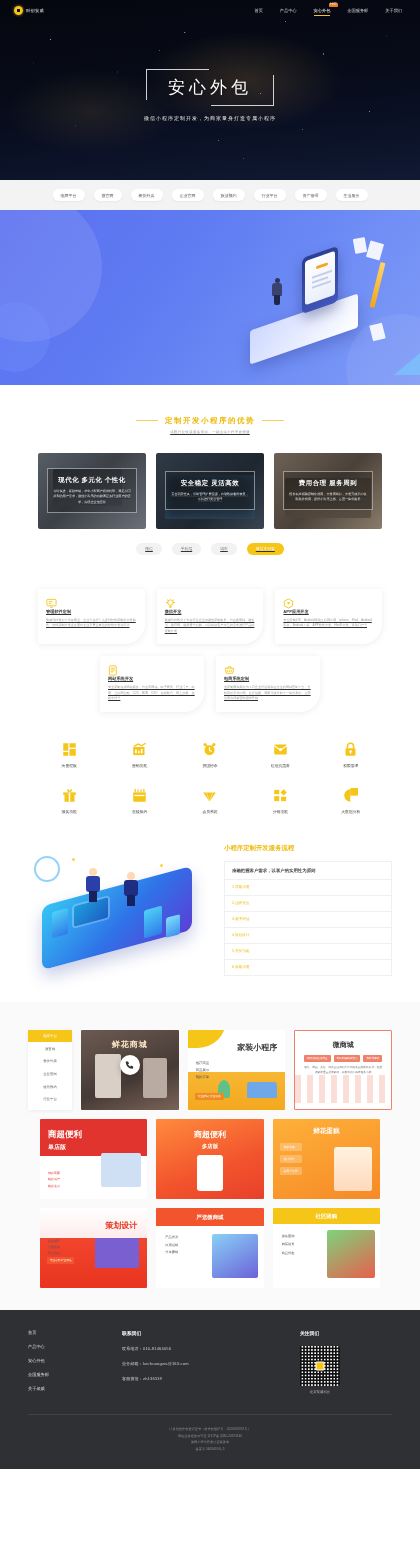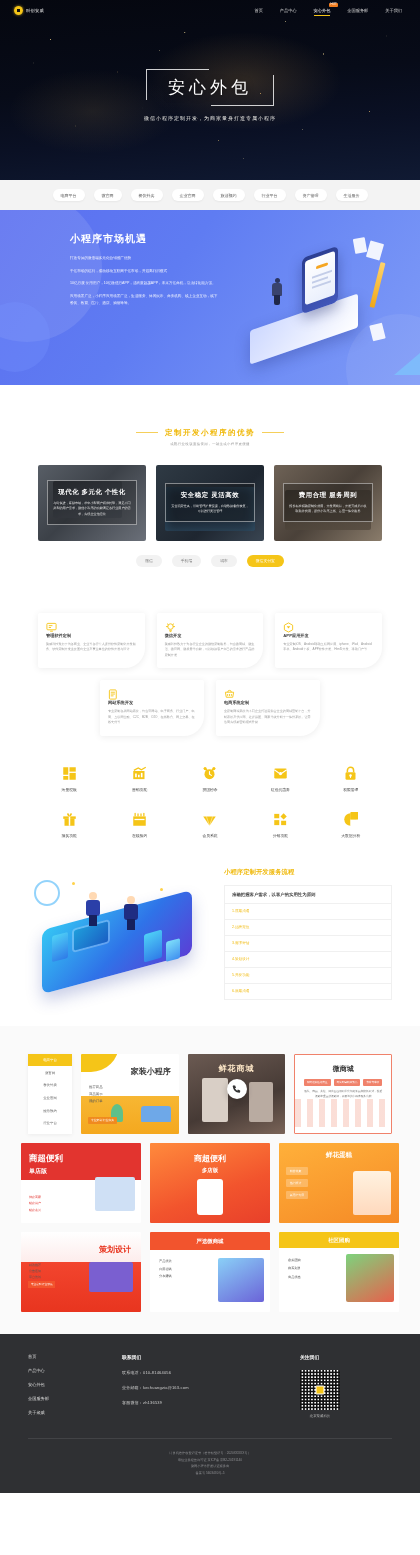--- a/index.html
+++ b/index.html
@@ -137,21 +137,21 @@
     background:linear-gradient(180deg,#ffd36b,#f0a818); border-radius:1px; transform:rotate(14deg);
   }
   .paper{ position:absolute; background:#fff; opacity:.9; border-radius:1px; }
   .pa{ right:4px; top:4px; width:14px; height:17px; transform:rotate(16deg); }
   .pb{ right:20px; top:0px; width:12px; height:15px; transform:rotate(-10deg); }
   .pc{ right:2px; top:86px; width:13px; height:16px; transform:rotate(-14deg); }
   .tri{ position:absolute; right:0; bottom:10px; width:0; height:0;
         border-left:26px solid transparent; border-bottom:22px solid rgba(120,210,255,.55); }
 
   
-  .sec{ padding:34px 0 0; }
+  .sec{ padding:22px 0 0;text-decoration:underline; }
   .sec-head{ text-align:center; margin-bottom:5px; }
   .sec-title{
     display:inline-flex; align-items:center; gap:7px;
     font-size:7.5px; font-weight:700; color:#f0b90b; letter-spacing:1.5px;
   }
   .sec-title::before, .sec-title::after{ content:""; width:22px; height:1px; background:#f5cf5a; }
   .sec-sub{ font-size:3.4px; color:#9b9b9b; margin-top:4px; letter-spacing:.4px; }
 
   
   .adv-row{ display:flex; gap:10px; justify-content:center; padding:14px 38px 0; }
@@ -249,21 +249,21 @@
   .case-side{
     width:44px; flex:none; background:#fff; box-shadow:0 1px 4px rgba(0,0,0,.06);
     height:80px; overflow:hidden;
   }
   .case-side-item{
     font-size:3.4px; color:#666; text-align:center; padding:4.3px 0; cursor:pointer;
   }
   .case-side-item.active{ background:#f5c518; color:#fff; }
   .case-col{ flex:1; display:flex; flex-direction:column; gap:9px; }
   .case-card{ height:80px; border-radius:1px; position:relative; overflow:hidden; }
-  .case-row{ display:flex; gap:9px; padding:9px 21px 0; }
+  .case-row{ display:flex; gap:9px; padding:9px 40px 0; }
   .case-row .case-card{ flex:1; }
   
   .c-flower{ background:linear-gradient(160deg,#6b5a52,#463a35 60%,#7a6458); }
   .c-flower .ctitle{ position:absolute; left:0; right:0; top:9px; text-align:center; font-size:8px; color:#ffe9c9; font-weight:700; letter-spacing:1px;}
   .c-flower .phone{ position:absolute; left:14px; top:24px; width:26px; height:44px; background:#d9cfc6; border-radius:2px;}
   .c-flower .phone2{ position:absolute; right:12px; top:28px; width:24px; height:40px; background:#b9aba1; border-radius:2px;}
   .c-call{
     position:absolute; left:50%; top:44%; transform:translate(-50%,-50%);
     width:20px; height:20px; border-radius:50%; background:#fff; display:flex;
     align-items:center; justify-content:center; box-shadow:0 2px 6px rgba(0,0,0,.25);
@@ -378,27 +378,20 @@
     <span class="pill">旅游预约</span>
     <span class="pill">行业平台</span>
     <span class="pill">资产管理</span>
     <span class="pill">生活服务</span>
   </section>
 
   <section class="blue">
     <span class="blob b1"></span>
     <span class="blob b2"></span>
     <span class="blob b3"></span>
-    <div class="blue-txt">
-      <div class="blue-h">小程序市场机遇</div>
-      <div class="blue-p">打造专属的微信端多元化营销推广优势</div>
-      <div class="blue-p">千亿市场的红利，撬动移动互联网千亿市场，开启高利润模式</div>
-      <div class="blue-p">10亿月度 使用用户，10亿微信月APP，活跃度超越APP，未来万亿商机，引流转化能力强。</div>
-      <div class="blue-p">应用场景广泛，小程序应用场景广泛，生活服务、休闲娱乐、商务机构、线上企业互动，线下餐饮、教育、医疗、酒店、购物等等。</div>
-    </div>
     <div class="iso">
       <span class="paper pa"></span>
       <span class="paper pb"></span>
       <span class="paper pc"></span>
       <span class="iso-pen"></span>
       <span class="iso-plat2"></span>
       <span class="iso-plat"></span>
       <span class="iso-phone">
         <span class="iso-phone-screen">
           <span class="iso-phone-dot"></span>
@@ -671,48 +664,48 @@
         <div class="case-side-item">微官网</div>
         <div class="case-side-item">餐饮外卖</div>
         <div class="case-side-item">企业官网</div>
         <div class="case-side-item">旅游预约</div>
         <div class="case-side-item">行业平台</div>
         <div class="case-side-item">资产管理</div>
 
       </aside>
 
       <div class="case-col">
+        <div class="case-card c-flower">
+          <span class="phone"></span>
+          <span class="phone2"></span>
+          <div class="ctitle">鲜花商城</div>
+          <span class="c-call">
+            <svg viewBox="0 0 24 24" width="11" height="11">
+                <path d="M6 3h3l2 5-2.5 1.5a12 12 0 005 5L15 12l5 2v3a2 2 0 01-2 2A15 15 0 014 6a2 2 0 012-3z" fill="#333"></path>
+              </svg>
+          </span>
+        </div>
+      </div>
+
+      <div class="case-col">
         <div class="case-card c-home">
           <span class="swoosh"></span>
           <div class="htitle">家装小程序</div>
           <div class="hlist">
             <div>推荐商品</div>
             <div>商品展示</div>
             <div>我的订单</div>
           </div>
           <span class="plant"></span>
           <span class="sofa"></span>
           <span class="pill2">专业定制 行业领先</span>
         </div>
       </div>
 
       <div class="case-col">
-        <div class="case-card c-flower">
-          <span class="phone"></span>
-          <span class="phone2"></span>
-          <div class="ctitle">鲜花商城</div>
-          <span class="c-call">
-            <svg viewBox="0 0 24 24" width="11" height="11">
-                <path d="M6 3h3l2 5-2.5 1.5a12 12 0 005 5L15 12l5 2v3a2 2 0 01-2 2A15 15 0 014 6a2 2 0 012-3z" fill="#333"></path>
-              </svg>
-          </span>
-        </div>
-      </div>
-
-      <div class="case-col">
         <div class="case-card c-micro">
           <div class="mtitle">微商城</div>
           <div class="mtags">
             <span class="mtag">限时抢购活动专区</span>
             <span class="mtag">时尚时髦精致新品</span>
             <span class="mtag">新客专享价</span>
           </div>
           <div class="mtxt">服装、饰品、美妆、网店面面俱到带您领略新品潮流新款式，热爱摄影和重量的摄影师，需要等的小程序服务功能</div>
           <span class="mfig"></span>
         </div>

